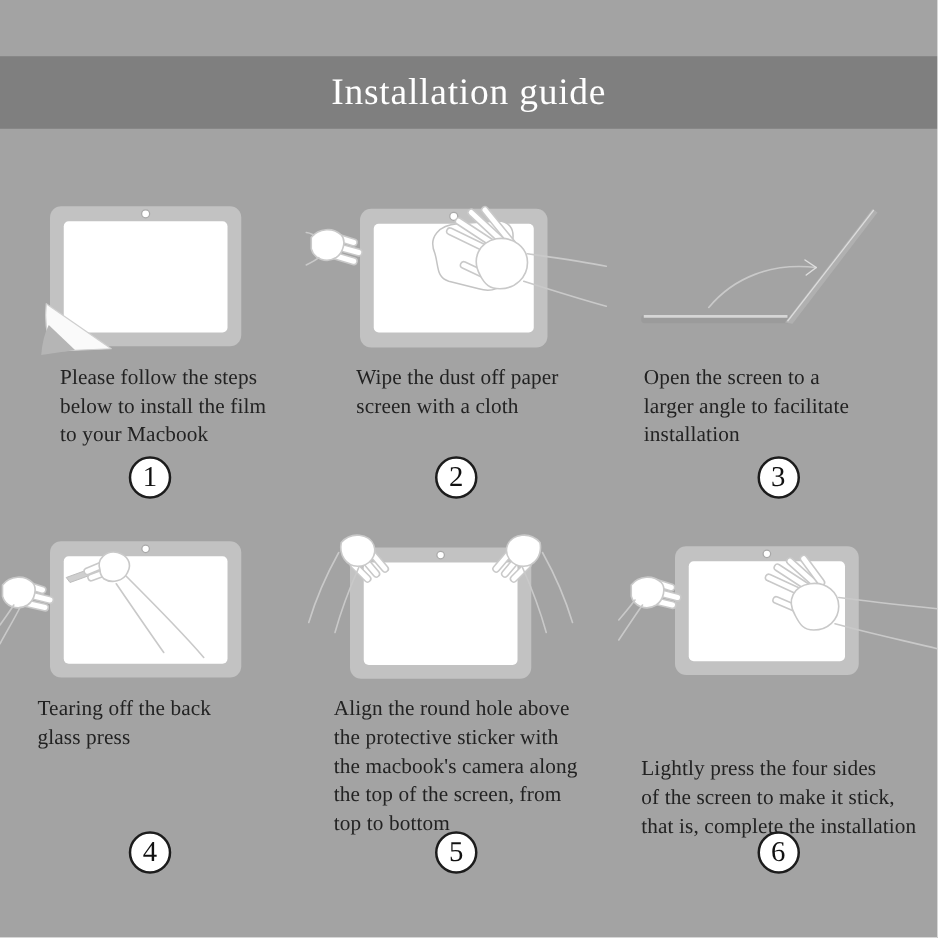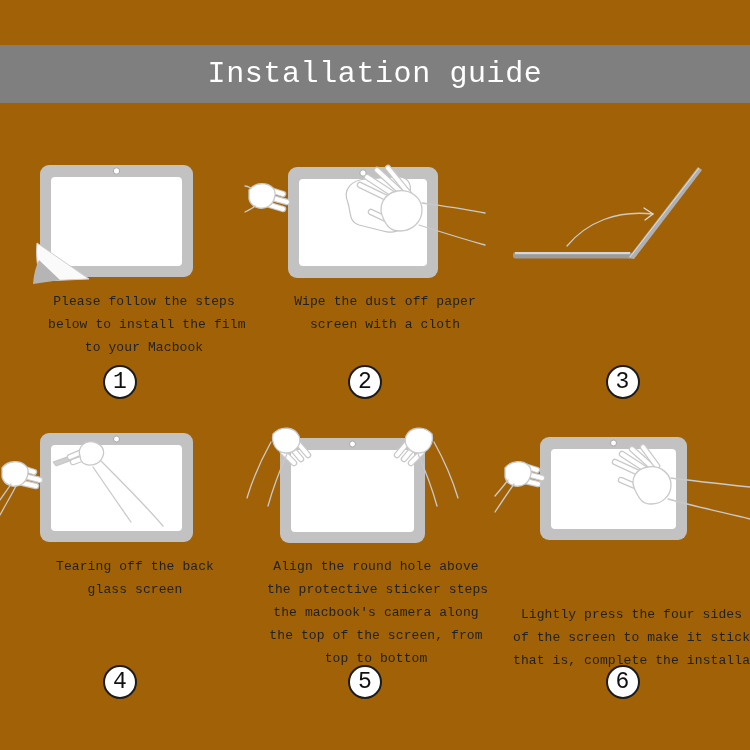--- a/index.html
+++ b/index.html
@@ -1,32 +1,31 @@
 <!DOCTYPE html>
 <html><head>
 <meta charset="utf-8">
 <style>
   html,body{margin:0;padding:0;background:#fff;}
   #canvas{
-    position:relative;width:750px;height:750px;background:#a16207;overflow:hidden;
-    font-family:Liberation Mono, monospace;
-    text-align:center;
+    position:relative;width:750px;height:750px;background:#a3a3a3;overflow:hidden;
+    font-family:Liberation Serif, serif;
   }
   .banner{
     position:absolute;left:0;top:45px;width:750px;height:58px;
     background:#7f7f7f;display:flex;align-items:center;justify-content:center;
   }
   .banner-title{
     color:#ffffff;font-size:30px;letter-spacing:0.6px;font-weight:400;
   }
   .cell{position:absolute;}
   .cell .illo{position:relative;}
   .cell svg{display:block;overflow:visible;}
   .desc{
-    white-space:pre;font-size:13px;line-height:23px;color:#222222;letter-spacing:0.1px;
+    white-space:pre;font-size:17px;line-height:23px;color:#222222;letter-spacing:0.1px;
   }
   .num{
     position:absolute;left:50%;transform:translateX(-50%);
     width:30px;height:30px;border:2px solid #1c1c1c;border-radius:50%;
     display:flex;align-items:center;justify-content:center;
     font-size:23px;color:#111;background:#fff;
   }
   
   .c1{left:0;   top:140px;width:240px;}
   .c2{left:245px;top:140px;width:240px;}
@@ -121,20 +120,23 @@
     <div class="illo">
       <svg width="255" height="150" viewBox="0 0 255 150">
         <rect x="18" y="112" width="119" height="6.5" rx="2.5" fill="#9b9b9b"></rect>
         <rect x="20" y="112" width="115" height="2.2" fill="#d6d6d6"></rect>
         <path d="M133,118 L203,27 L207,30 L139,119 Z" fill="#b0b0b0"></path>
         <path d="M135,117 L204,28" stroke="#dcdcdc" stroke-width="1" fill="none"></path>
         <path class="ln" d="M72,106 C92,82 122,70 158,74" stroke="#dedede"></path>
         <path d="M158,74 L149,68 M158,74 L150,80" stroke="#dedede" stroke-width="1.2" fill="none" stroke-linecap="round"></path>
       </svg>
     </div>
+    <div class="desc">Open the screen to a
+larger angle to facilitate
+installation</div>
     <div class="num">3</div>
   </div>
 
   <div class="cell c4 row2">
     <div class="illo">
       <svg width="240" height="135" viewBox="0 0 240 135">
         <rect class="frame" x="40" y="13" width="153" height="109" rx="9"></rect>
         <rect class="scr" x="51" y="25" width="131" height="86" rx="4"></rect>
         <circle class="cam" cx="116.5" cy="19" r="3"></circle>
 
@@ -153,21 +155,21 @@
         <path class="fo" d="M16,54 L40,60"></path>
           <path class="fi" d="M16,54 L40,60"></path>
         <path class="fo" d="M14,61 L36,66"></path>
           <path class="fi" d="M14,61 L36,66"></path>
         <path class="palm" d="M2,48 C8,40 20,40 26,46 C30,50 28,60 22,64 C14,69 4,65 2,57 Z"></path>
         <path class="ln" d="M0,95 C6,84 12,74 16,66"></path>
         <path class="ln" d="M0,80 C4,74 8,69 11,64"></path>
       </svg>
     </div>
     <div class="desc">Tearing off the back
-glass screen</div>
+glass press</div>
     <div class="num">4</div>
   </div>
 
   <div class="cell c5 row2">
     <div class="illo">
       <svg width="240" height="135" viewBox="0 0 240 135">
         <rect class="frame" x="35" y="18" width="145" height="105" rx="9"></rect>
         <rect class="scr" x="46" y="30" width="123" height="82" rx="4"></rect>
         <circle class="cam" cx="107.5" cy="24" r="3"></circle>
 
@@ -186,21 +188,21 @@
         <path class="fo" d="M170,26 L159,39"></path>
           <path class="fi" d="M170,26 L159,39"></path>
         <path class="fo" d="M177,32 L166,43"></path>
           <path class="fi" d="M177,32 L166,43"></path>
         <path class="palm" d="M187,14 C179,5 165,7 161,16 C158,24 164,33 174,33 C183,33 189,24 187,14 Z"></path>
         <path class="ln" d="M189,22 C199,40 207,58 213,78"></path>
         <path class="ln" d="M173,34 C181,52 187,68 192,86"></path>
       </svg>
     </div>
     <div class="desc">Align the round hole above
-the protective sticker steps
+the protective sticker with
 the macbook's camera along
 the top of the screen, from
 top to bottom</div>
     <div class="num">5</div>
   </div>
 
   <div class="cell c6 row2">
     <div class="illo">
       <svg width="255" height="135" viewBox="0 0 255 135">
         <rect class="frame" x="45" y="17" width="147" height="103" rx="9"></rect>

